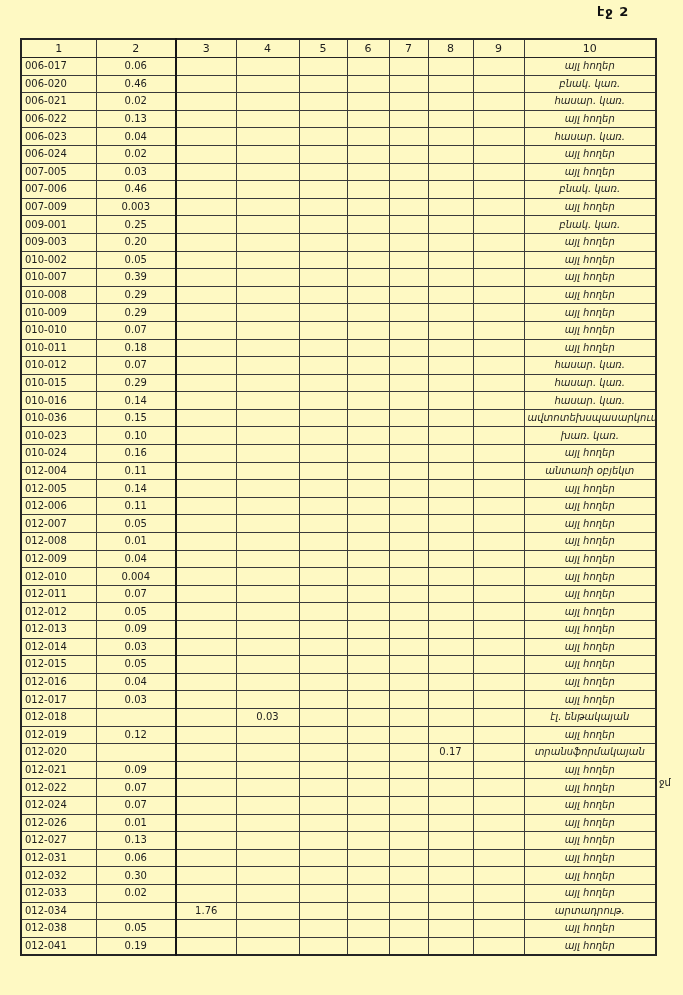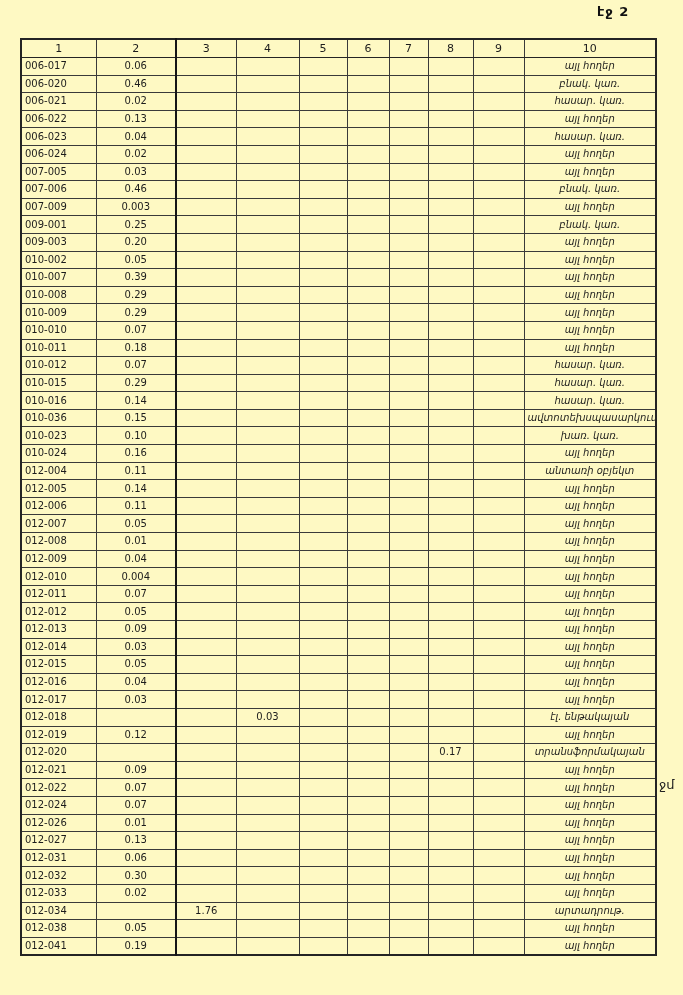--- a/index.html
+++ b/index.html
@@ -26,21 +26,21 @@
     font-weight:normal;text-align:center;font-size:11px;height:15px;
     border-bottom:1px solid #242424;
   }
   
   table.doc th:nth-child(3), table.doc td:nth-child(3){border-left:2px solid #151515;}
   table.doc th:nth-child(5), table.doc td:nth-child(5){border-left:1.5px solid #222;}
   td.c1{text-align:left;}
   td.c2,td.c3,td.c4,td.c5,td.c6,td.c7,td.c8,td.c9{text-align:center;}
   td.c10{text-align:center;font-style:italic;}
   .margin-note{
-    position:absolute;top:777px;left:659px;font-size:13px;color:#222;
+    position:absolute;top:777px;left:659px;font-size:10px;color:#222;
   }
 </style>
 </head>
 <body>
 
 <div class="sheet">
 
   <div class="page-label">էջ 2</div>
 
   <table class="doc">

